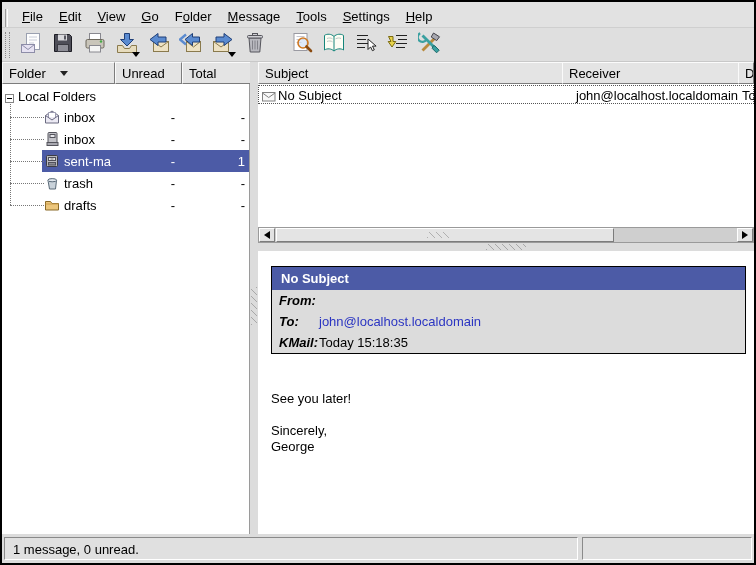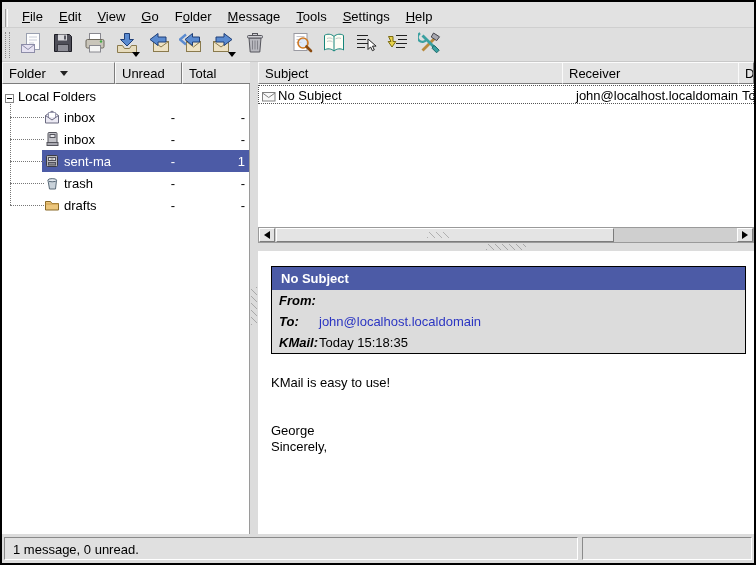--- a/index.html
+++ b/index.html
@@ -344,25 +344,25 @@
       <div class="prow">
         <span class="plabel">To:</span>
         <a class="pval link">john@localhost.localdomain</a>
       </div>
       <div class="prow">
         <span class="plabel">KMail:</span>
         <span class="pval">Today 15:18:35</span>
       </div>
     </div>
     <div class="pbody" id="body-lines">
-        <div class="bline">KMail is easy to use!</div>
         <div class="bline"> </div>
+        <div class="bline">See you later!</div>
         <div class="bline"> </div>
+        <div class="bline">Sincerely,</div>
         <div class="bline">George</div>
-        <div class="bline">Sincerely,</div>
       </div>
   </div>
 
   <div class="chromegap"></div>
   <div class="statusbar">
     <div class="spanel left">
       <span>1 message, 0 unread.</span>
     </div>
     <div class="spanel right">
       <span></span>

